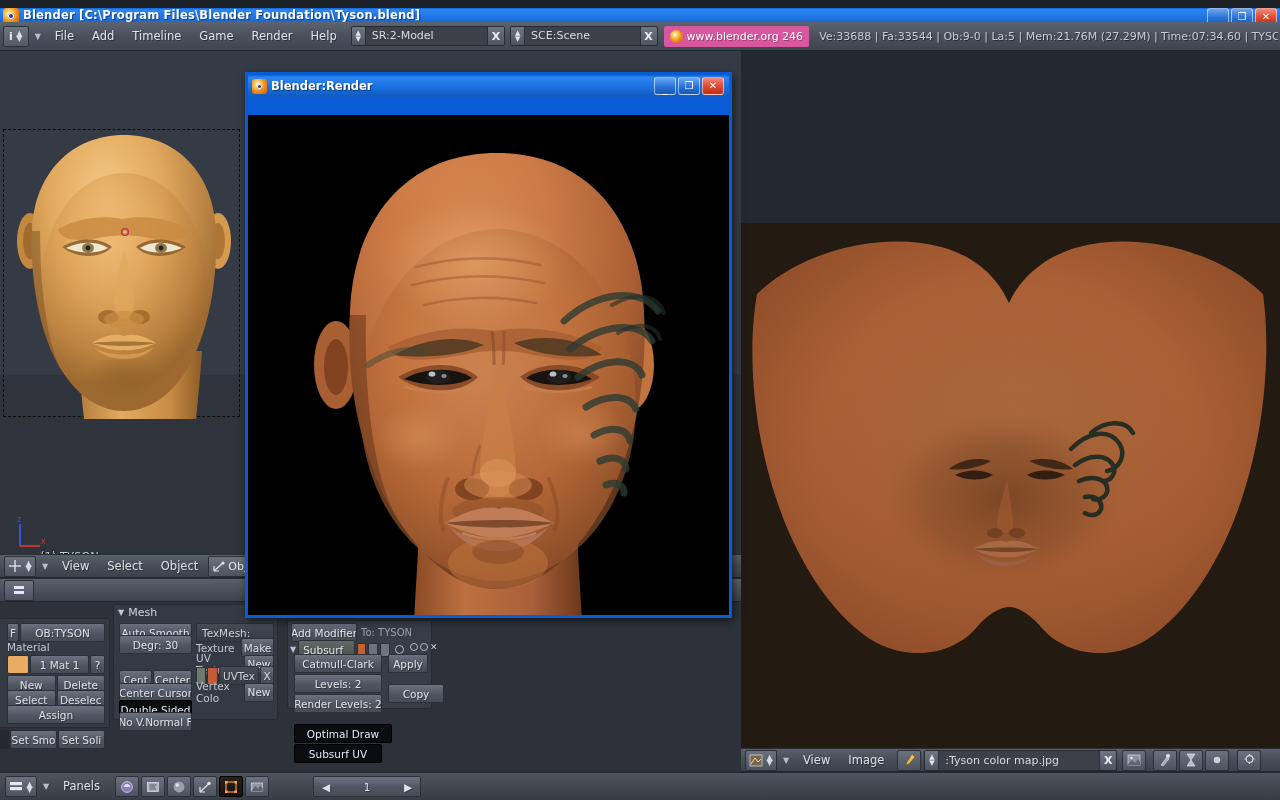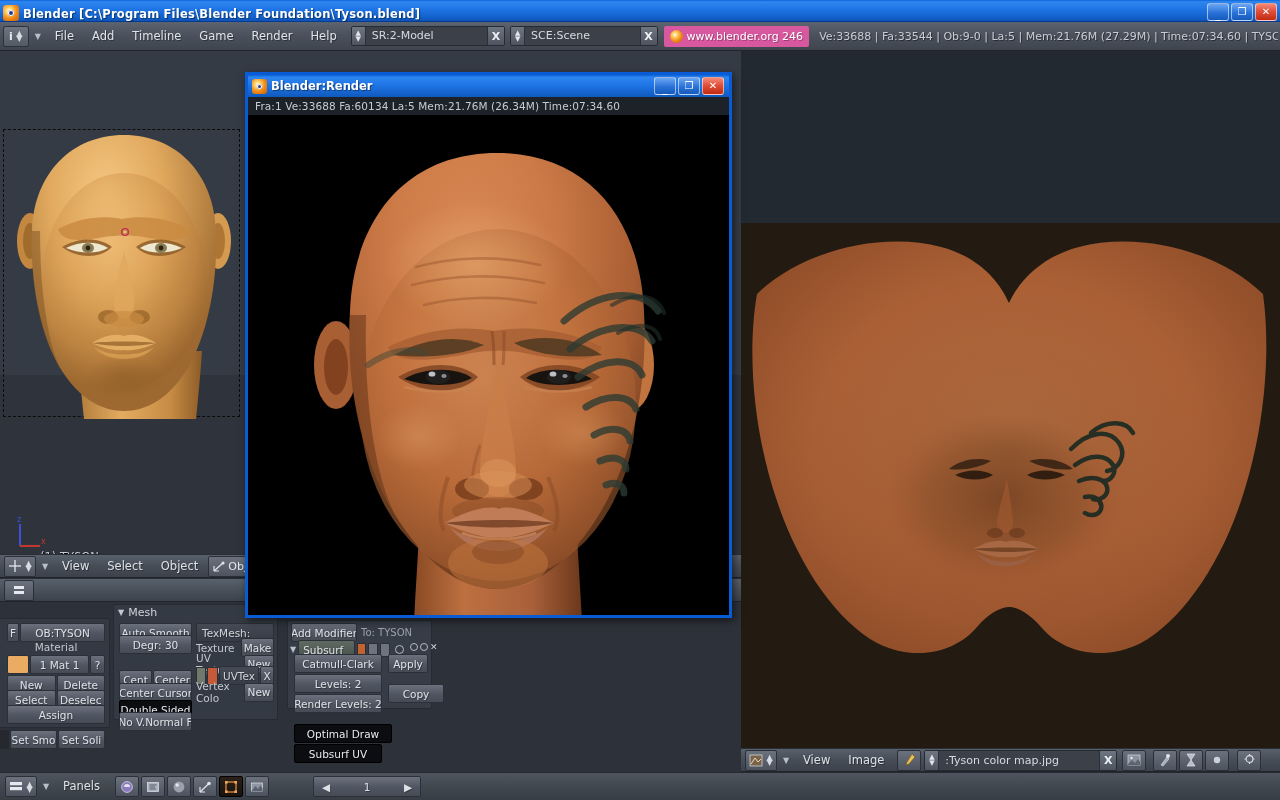--- a/index.html
+++ b/index.html
@@ -8,24 +8,24 @@
     width:1280px;height:800px;overflow:hidden;
     background:#1c2027;
     font-family:"DejaVu Sans","Liberation Sans",sans-serif;
     font-size:11px;
     -webkit-font-smoothing:none;
   }
   #app{position:relative;width:1280px;height:800px;}
 
   
   .win-title{
-    position:absolute;left:0;top:0;width:1280px;height:22px;
+    position:absolute;left:0;top:8px;width:1280px;height:22px;
     background:linear-gradient(180deg,#0a62d6 0%,#2e86f0 8%,#1f74e4 45%,#1363cf 78%,#0d54b8 100%);
     border-bottom:1px solid #053a8f;
-    display:flex;align-items:flex-end;
+    display:flex;align-items:flex-start;
   }
   .win-title .wt-ico{
     width:16px;height:16px;margin-left:3px;margin-right:4px;border-radius:3px;
     background:radial-gradient(circle at 38% 36%,#fff 0%,#ffd36a 22%,#f08a17 55%,#c95e06 100%);
     position:relative;flex:0 0 auto;
   }
   .win-title .wt-ico:after{
     content:"";position:absolute;left:5px;top:5px;width:6px;height:6px;border-radius:50%;
     background:#2b3a8c;box-shadow:inset 0 0 0 1px #fff;
   }
@@ -366,21 +366,21 @@
   </div>
 
   <div class="area" id="buttons">
     <div class="panel-area">
 
       <div class="pnl" style="left:-86px;top:16px;width:196px;height:110px;">
         <div style="position:absolute;left:92px;top:4px;display:flex;gap:1px;width:98px;">
           <div class="bbtn" style="width:12px;padding:0">F</div>
           <div class="bbtn" style="flex:1">OB:TYSON</div>
         </div>
-        <div style="position:absolute;left:92px;top:22px;width:98px;text-align:center;color:#c2c7cf;font-size:10.5px">Material</div>
+        <div style="position:absolute;left:92px;top:22px;width:98px;text-align:left;color:#c2c7cf;font-size:10.5px">Material</div>
         <div style="position:absolute;left:92px;top:36px;display:flex;gap:1px;width:98px;">
           <div style="width:22px;height:19px;background:#eaab63;border:1px solid #2b3038;border-radius:2px"></div>
           <div class="bbtn" style="flex:1">1 Mat 1</div>
           <div class="bbtn" style="width:15px;padding:0">?</div>
         </div>
         <div style="position:absolute;left:92px;top:56px;display:flex;gap:1px;width:98px;">
           <div class="bbtn" style="flex:1">New</div>
           <div class="bbtn" style="flex:1">Delete</div>
         </div>
         <div style="position:absolute;left:92px;top:71px;display:flex;gap:1px;width:98px;">
@@ -665,21 +665,20 @@
           <span style="margin-top:5px">_</span>
         </div>
         <div class="wt-btn">
           <span>❐</span>
         </div>
         <div class="wt-btn close">
           <span>✕</span>
         </div>
       </div>
     </div>
-    <div id="rw-info">Fra:1  Ve:33688 Fa:60134 La:5 Mem:21.76M (26.34M) Time:07:34.60</div>
 
     <div id="rw-canvas">
       <svg width="499" height="506" viewBox="0 0 499 506" style="position:absolute;left:0;top:0">
         <defs>
           <radialGradient id="rSkull" cx="42%" cy="24%" r="76%">
             <stop offset="0%" stop-color="#e0905a"></stop>
             <stop offset="38%" stop-color="#cd7b47"></stop>
             <stop offset="72%" stop-color="#a95e33"></stop>
             <stop offset="100%" stop-color="#6d3a1c"></stop>
           </radialGradient>

